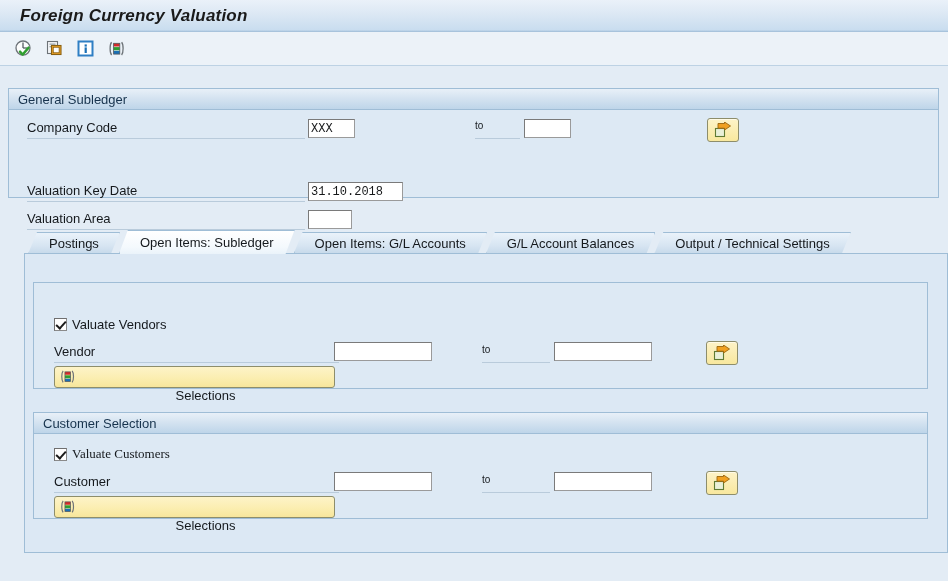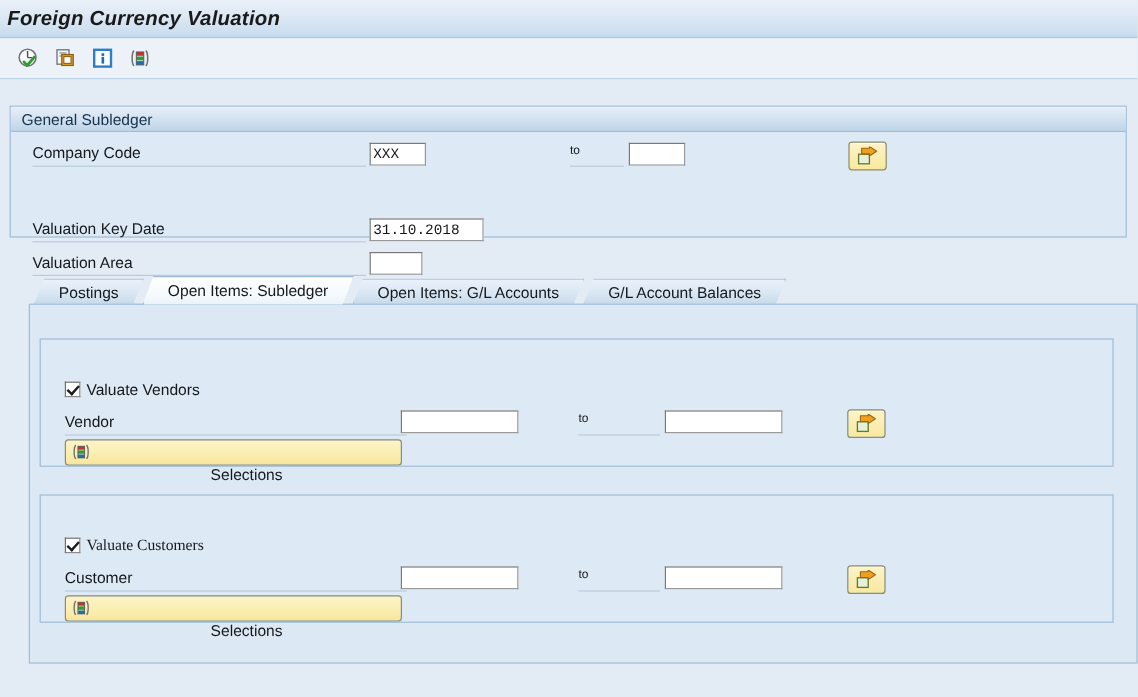--- a/index.html
+++ b/index.html
@@ -16,21 +16,21 @@
     overflow: hidden;
   }
 
   
   .titlebar {
     height: 32px;
     background: linear-gradient(to bottom, #eaf1f9 0%, #dce8f4 45%, #c9ddef 96%, #b4cde4 100%);
     border-bottom: 1px solid #a8c3dc;
     display: flex;
     align-items: center;
-    padding-left: 6px;
+    padding-left: 20px;
     box-sizing: border-box;
   }
   .titlebar .title {
     font-size: 17px;
     font-weight: bold;
     font-style: italic;
     color: #1a1a1a;
     letter-spacing: 0.2px;
   }
 
@@ -317,20 +317,23 @@
     <span>Postings</span>
   </div>
   <div class="tab active">
     <span>Open Items: Subledger</span>
   </div>
   <div class="tab">
     <span>Open Items: G/L Accounts</span>
   </div>
   <div class="tab">
     <span>G/L Account Balances</span>
+  </div>
+  <div class="tab">
+    <span>Output / Technical Settings</span>
   </div>
 
 </div>
 
 <div class="tabpanel" style="position:absolute; left:12px; top:253px; width:924px; height:300px;">
 
   <div class="panel" style="position:absolute; left:8px; top:28px; width:895px; height:107px;">
     <div class="panel-body">
 
       <div class="cbrow" style="position:absolute; left:20px; top:30px;">
@@ -364,20 +367,23 @@
             <rect x="6.6" y="4.3" width="6.2" height="10.8" fill="none" stroke="#55595d" stroke-width="0.8"></rect>
           </svg>
         </span>
         <span class="selbtn-lbl">Selections</span>
       </div>
 
     </div>
   </div>
 
   <div class="panel" style="position:absolute; left:8px; top:158px; width:895px; height:107px;">
+    <div class="panel-head">
+      <span>Customer Selection</span>
+    </div>
     <div class="panel-body">
 
       <div class="cbrow" style="position:absolute; left:20px; top:30px;font-family:Liberation Serif, serif;">
         <span class="cbox checked"></span>
         <span class="lbl">Valuate Customers</span>
       </div>
 
       <div class="row" style="position:absolute; left:0; top:56px; width:100%; height:26px;">
         <span class="lbl" style="position:absolute; left:20px; top:5px;">Customer</span>
         <span class="underline" style="left:20px; width:285px; bottom:2px;"></span>

